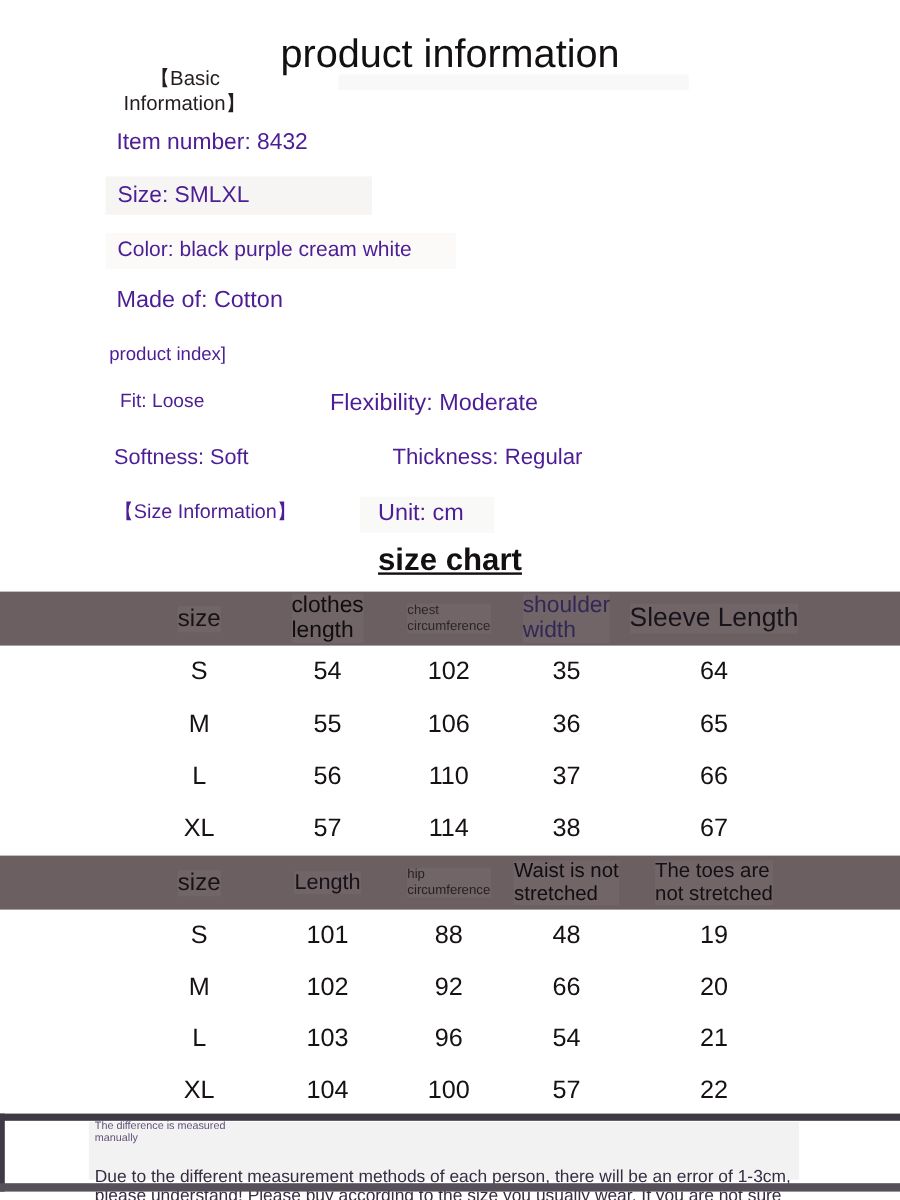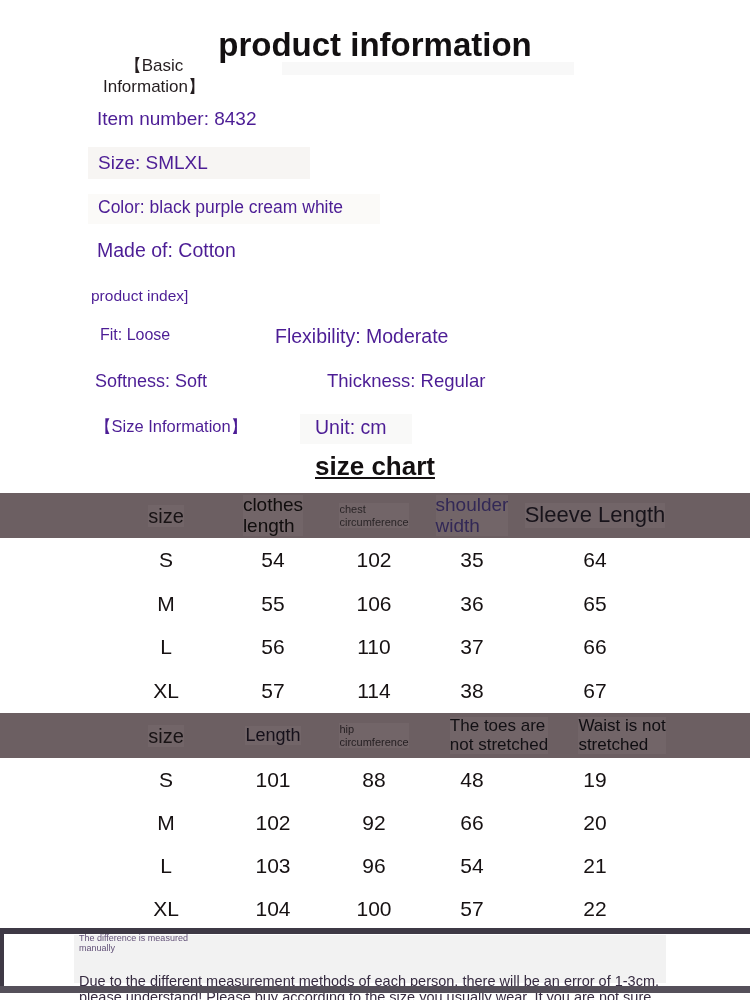--- a/index.html
+++ b/index.html
@@ -7,21 +7,21 @@
   .page{position:relative;width:750px;height:1000px;background:#ffffff;overflow:hidden;color:#1b1617;}
 
   
   .artifact{position:absolute;pointer-events:none;}
   .a-title-strip{left:282px;top:62px;width:292px;height:13px;background:#f8f8f8;}
   .a-size{left:88px;top:147px;width:222px;height:32px;background:#f7f5f3;}
   .a-color{left:88px;top:194px;width:292px;height:30px;background:#fbfaf8;}
   .a-unit{left:300px;top:414px;width:112px;height:30px;background:#f9f9f8;}
 
   .title{position:absolute;left:0;top:26px;width:100%;margin:0;text-align:center;
-         font-size:33px;font-weight:700;color:#131011;letter-spacing:0px;}
+         font-size:33px;font-weight:400;color:#131011;letter-spacing:0px;}
 
   .txt{position:absolute;white-space:nowrap;color:#4c1d95;}
   .basic-label{left:78px;top:55px;width:152px;white-space:normal;text-align:center;
                font-size:17px;line-height:21px;color:#241d1f;}
   .r-item{left:97px;top:108px;font-size:19px;}
   .r-size{left:98px;top:152px;font-size:19px;}
   .r-color{left:98px;top:197px;font-size:17.5px;}
   .r-made{left:97px;top:239px;font-size:19.5px;}
   .r-pindex{left:91px;top:287px;font-size:15.5px;}
   .r-fit{left:100px;top:326px;font-size:16px;}
@@ -153,27 +153,27 @@
     <span class="cell c1">
         <span class="multi">size</span>
       </span>
     <span class="cell c2">
         <span class="multi">Length</span>
       </span>
     <span class="cell c3">
         <span class="multi">hip
 circumference</span>
       </span>
+    <span class="cell c4">
+        <span class="multi">Waist is not
+stretched</span>
+      </span>
     <span class="cell c5">
         <span class="multi">The toes are
 not stretched</span>
-      </span>
-    <span class="cell c4">
-        <span class="multi">Waist is not
-stretched</span>
       </span>
   </div>
   <div class="trow trow-2" style="top:758px">
     <span class="cell c1">S</span>
     <span class="cell c2">101</span>
     <span class="cell c3">88</span>
     <span class="cell c4">48</span>
     <span class="cell c5">19</span>
   </div>
   <div class="trow trow-2" style="top:801.3px">

